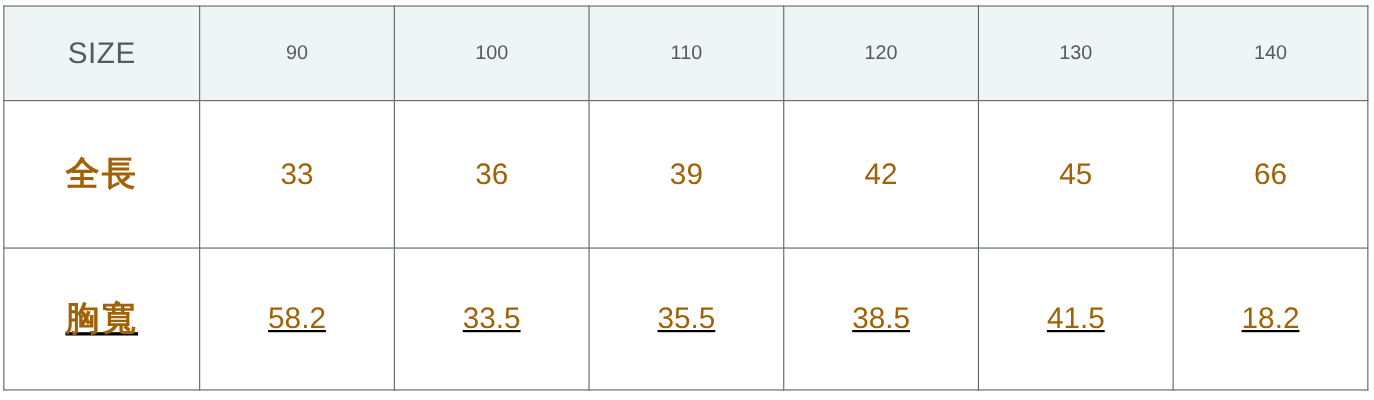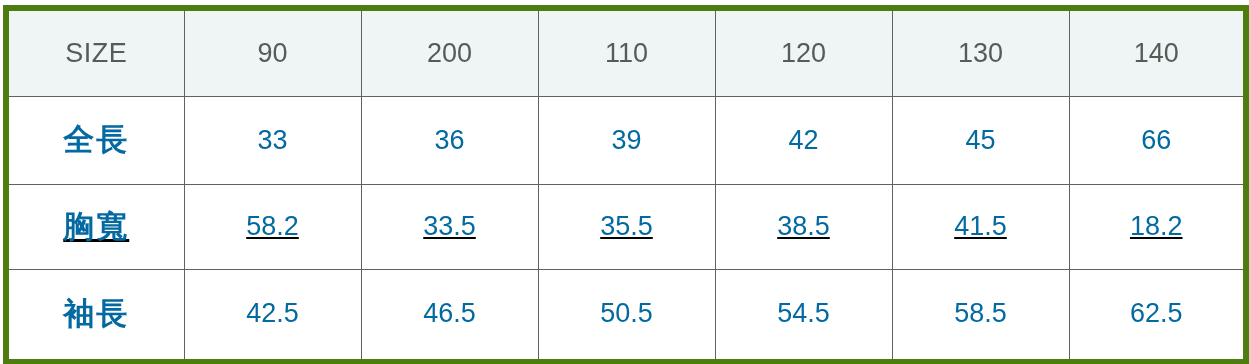--- a/index.html
+++ b/index.html
@@ -21,21 +21,21 @@
     height: 364px;
     box-sizing: border-box;
     padding: 5px 5px 9px 3px;
   }
 
   table.size-table {
     width: 1241px;
     height: 350px;
     border-collapse: collapse;
     table-layout: fixed;
-    border: 6px solid #4d7c0f;
+    border: 1px solid #4d7c0f;
   }
 
   table.size-table col.label-col { width: 178px; }
   table.size-table col.size-col  { width: 177px; }
 
   table.size-table th,
   table.size-table td {
     border: 1px solid #5c6360;
     text-align: center;
     vertical-align: middle;
@@ -48,31 +48,31 @@
     background: #eff5f4;
     color: #555b59;
     font-weight: 400;
     height: 85px;
   }
   th.header-size-label {
     font-size: 27px;
     letter-spacing: 0.5px;
   }
   th.header-size-value {
-    font-size: 27px;
+    font-size: 18px;
   }
 
   
   tbody tr { height: 88px; }
   tbody tr.row-2 { height: 85px; text-decoration: underline; }
   tbody tr.row-3 { height: 92px; }
 
   tbody td {
     background: #ffffff;
-    color: #0369a1;
+    color: #a16207;
     margin-top: 35px;
   }
   td.row-label {
     font-size: 31px;
     font-weight: 600;
     letter-spacing: 2px;
   }
   td.row-value {
     font-size: 27px;
     font-weight: 400;
@@ -90,21 +90,21 @@
       <col class="size-col">
       <col class="size-col">
       <col class="size-col">
       <col class="size-col">
     </colgroup>
 
     <thead>
       <tr class="header-row">
         <th class="header-size-label">SIZE</th>
         <th class="header-size-value">90</th>
-        <th class="header-size-value">200</th>
+        <th class="header-size-value">100</th>
         <th class="header-size-value">110</th>
         <th class="header-size-value">120</th>
         <th class="header-size-value">130</th>
         <th class="header-size-value">140</th>
       </tr>
     </thead>
 
     <tbody>
       <tr class="row-1">
         <td class="row-label">全長</td>
@@ -119,24 +119,15 @@
       <tr class="row-2">
         <td class="row-label">胸寬</td>
         <td class="row-value">58.2</td>
         <td class="row-value">33.5</td>
         <td class="row-value">35.5</td>
         <td class="row-value">38.5</td>
         <td class="row-value">41.5</td>
         <td class="row-value">18.2</td>
       </tr>
 
-      <tr class="row-3">
-        <td class="row-label">袖長</td>
-        <td class="row-value">42.5</td>
-        <td class="row-value">46.5</td>
-        <td class="row-value">50.5</td>
-        <td class="row-value">54.5</td>
-        <td class="row-value">58.5</td>
-        <td class="row-value">62.5</td>
-      </tr>
     </tbody>
   </table>
 </div>
 
 </body></html>

